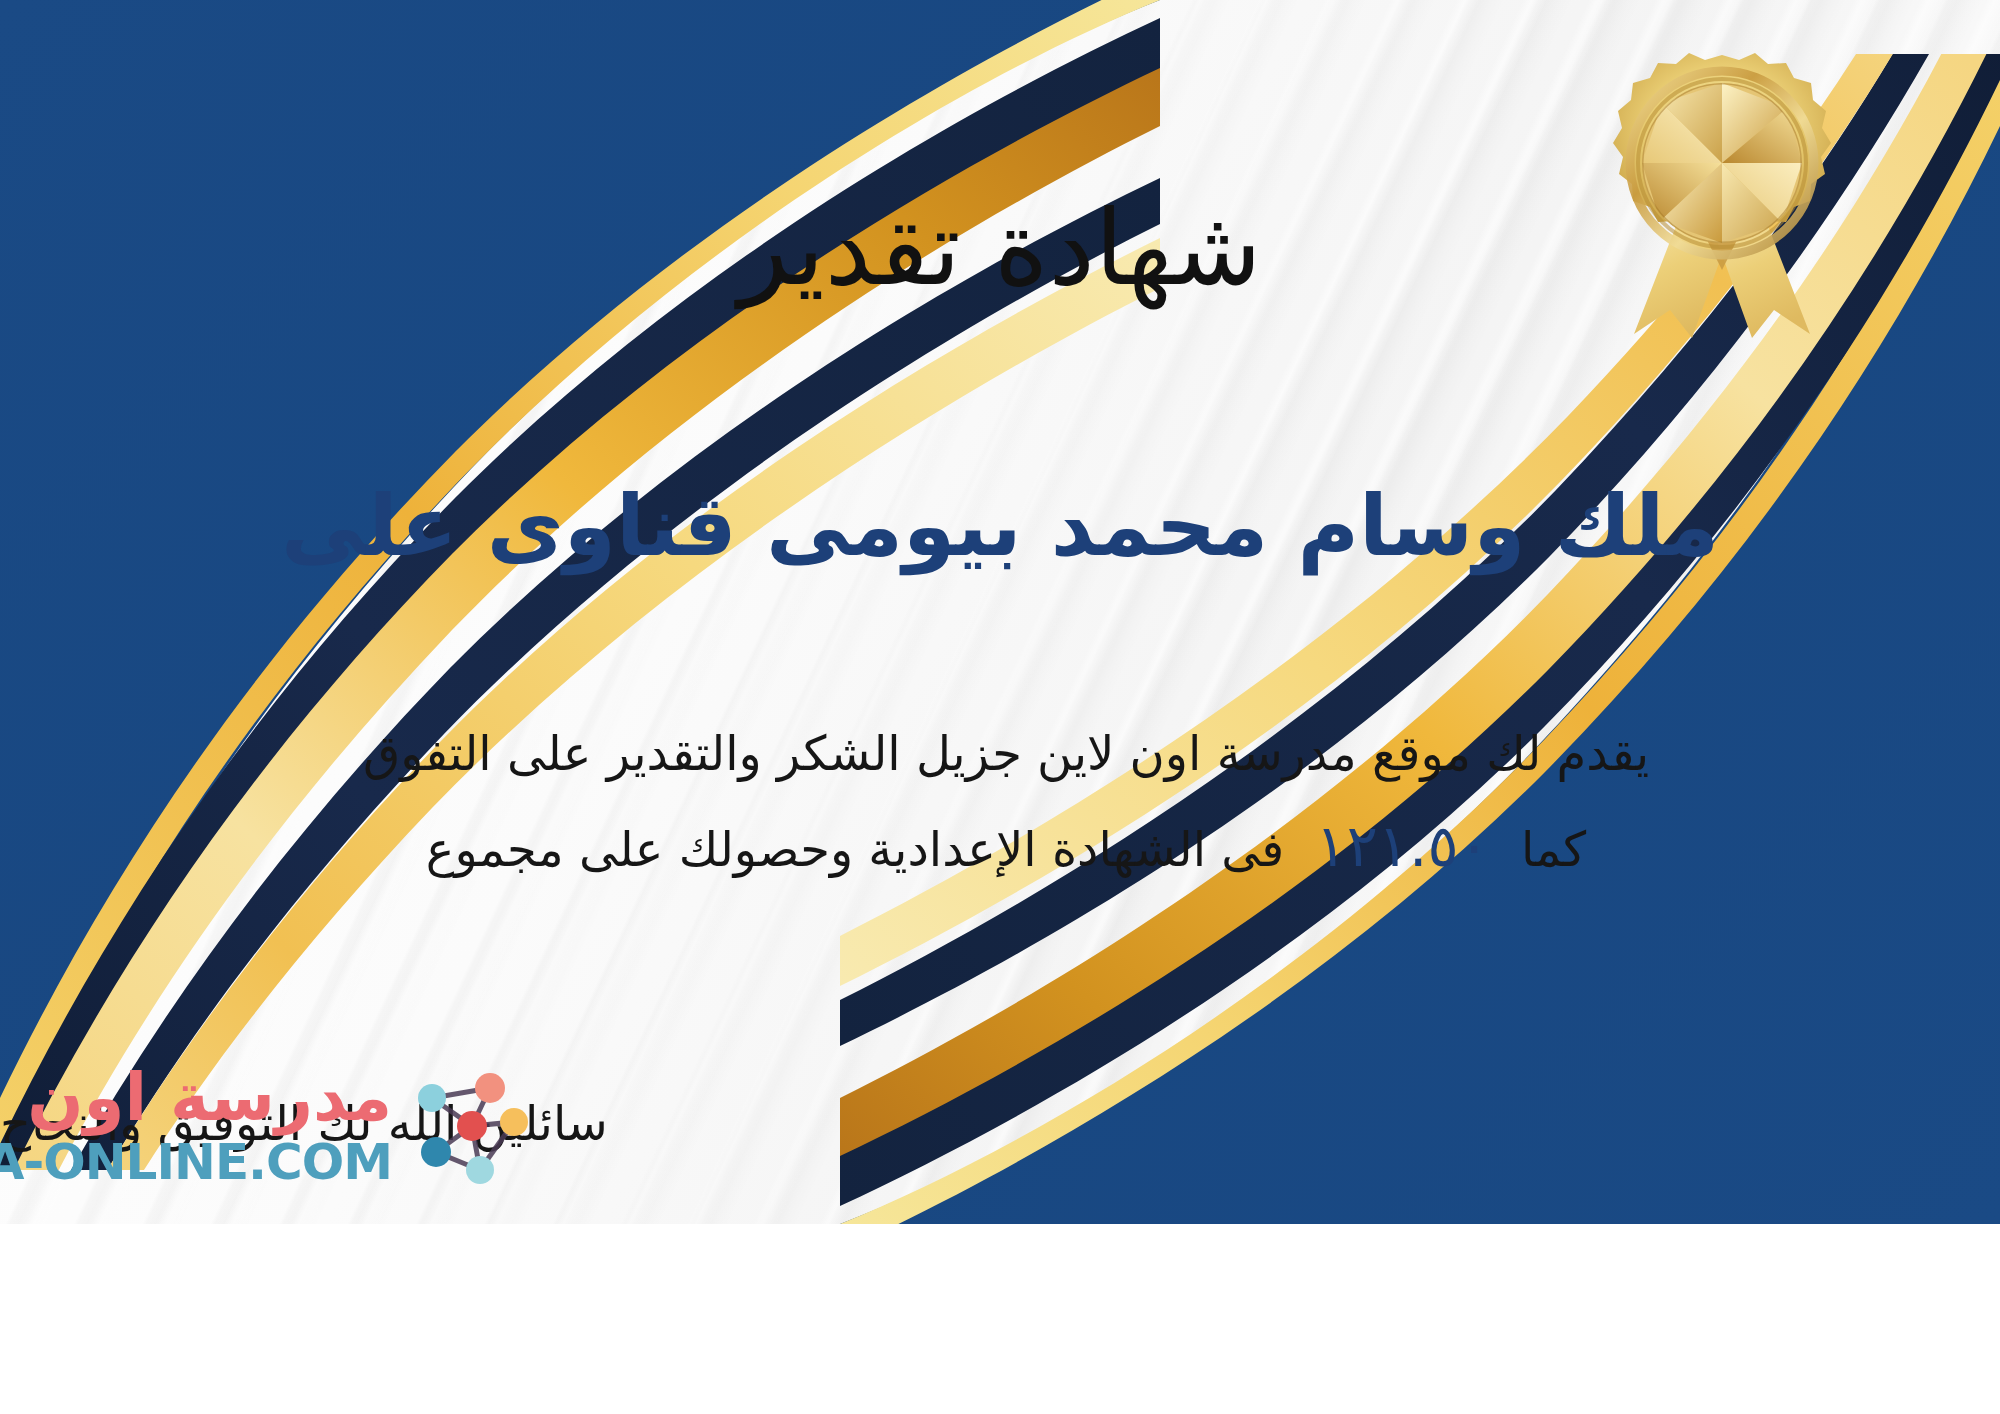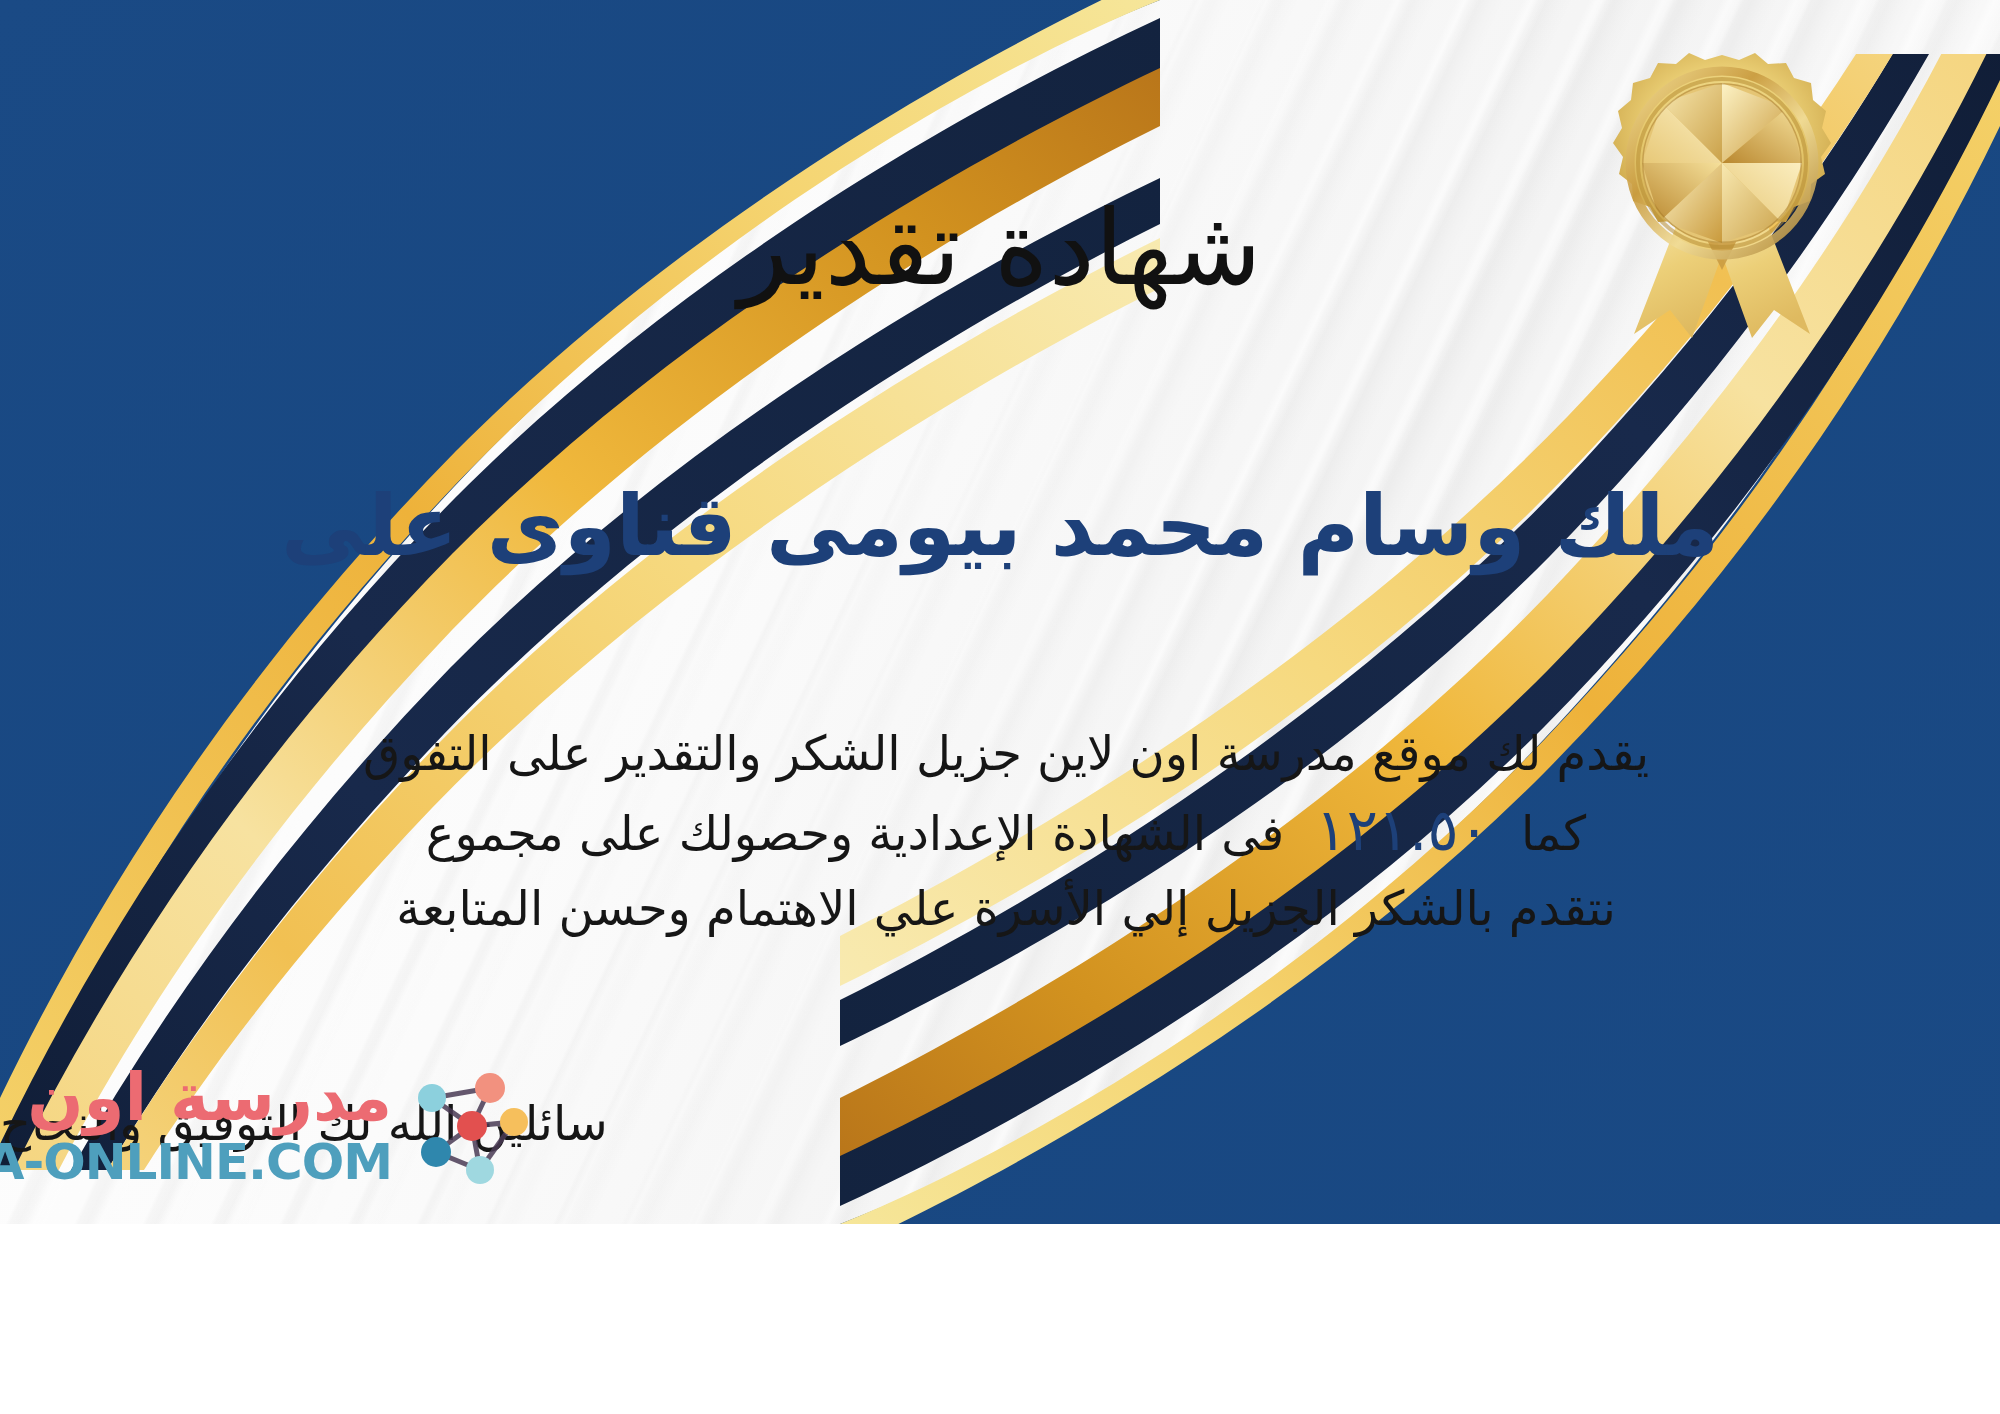--- a/index.html
+++ b/index.html
@@ -89,21 +89,21 @@
     padding:0 215px;
   }
   .body-line{
     font-size:48px;
     line-height:1.46;
     color:#161616;
     font-weight:400;
     white-space:nowrap;
     text-align:center;
   }
-  .body-line.wide{ letter-spacing:0px; }
+  .body-line.wide{ letter-spacing:0px;margin-top:16px; }
 
   .score{
     color:#1d4079;
     font-weight:400;
     font-size:58px;
     padding:0 16px;
     display:inline-block;
   }
 
   #closing-line{
@@ -302,21 +302,20 @@
 
     <div id="student-name">ملك وسام محمد بيومى قناوى على</div>
 
     <div id="body-block">
       <div class="body-line">يقدم لك موقع مدرسة اون لاين جزيل الشكر  والتقدير على التفوق</div>
       <div class="body-line wide">
         <span>كما</span>
         <span class="score">١٢١.٥٠</span>
         <span>فى الشهادة الإعدادية وحصولك على مجموع</span>
       </div>
-      <div class="body-line">نتقدم  بالشكر الجزيل إلي الأسرة علي الاهتمام وحسن المتابعة</div>
     </div>
 
     <div id="closing-line">سائلين الله لك التوفيق  والنجاح</div>
   </div>
 
   <div id="brand">
     <svg id="brand-mark" viewBox="0 0 132 132">
       <g stroke="#4a3b55" stroke-width="5" opacity="0.85">
         <line x1="30" y1="38" x2="88" y2="28"></line>
         <line x1="30" y1="38" x2="70" y2="66"></line>

